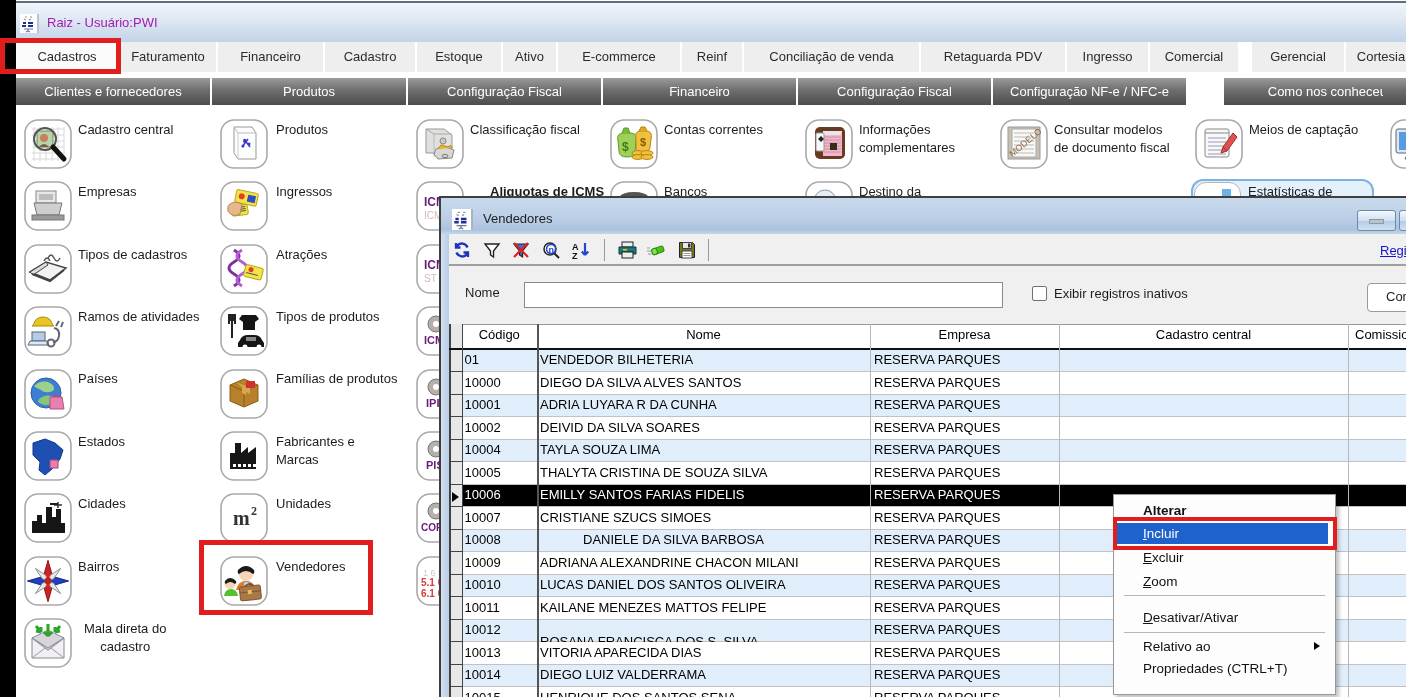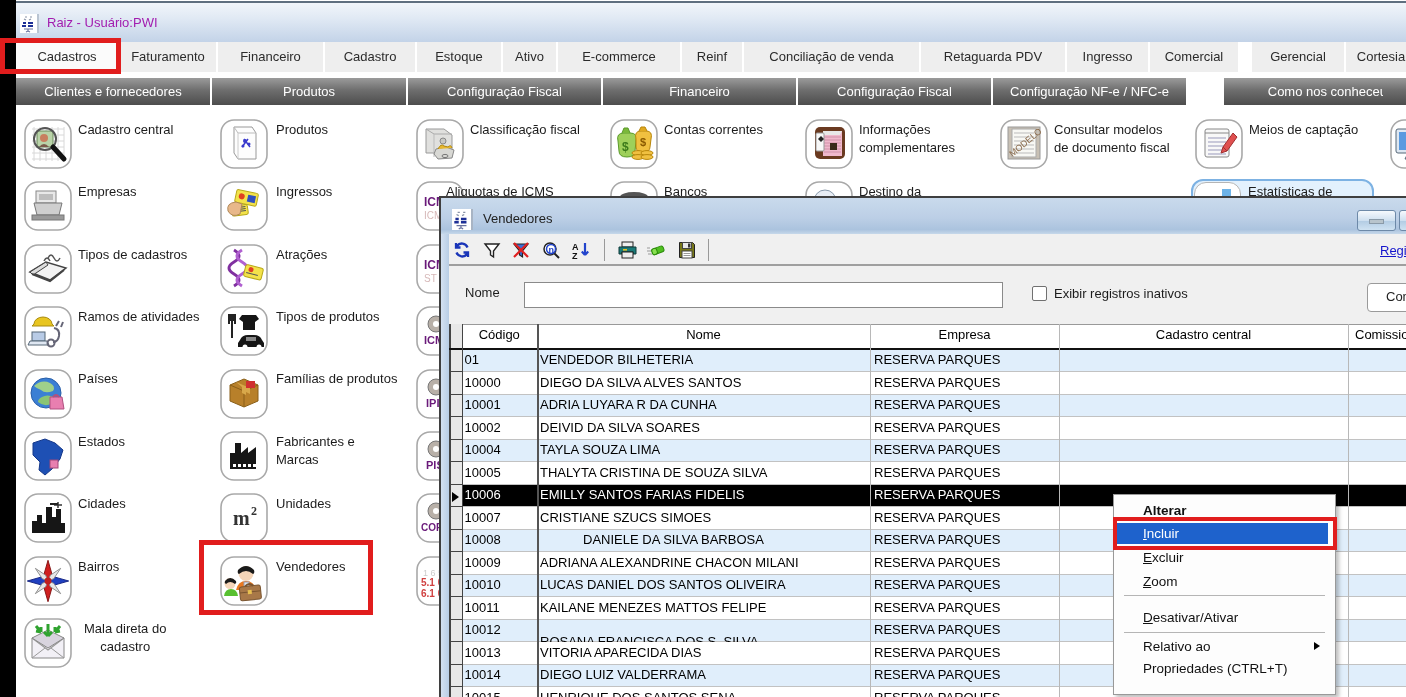--- a/index.html
+++ b/index.html
@@ -362,21 +362,21 @@
 <div class="lbl" style="left:84px;top:620px;text-align:center;">Mala direta do<br>cadastro</div>
 <div class="lbl" style="left:276px;top:121px;">Produtos</div>
 <div class="lbl" style="left:276px;top:183px;">Ingressos</div>
 <div class="lbl" style="left:276px;top:246px;">Atrações</div>
 <div class="lbl" style="left:276px;top:308px;">Tipos de produtos</div>
 <div class="lbl" style="left:276px;top:370px;">Famílias de produtos</div>
 <div class="lbl" style="left:276px;top:433px;">Fabricantes e<br>Marcas</div>
 <div class="lbl" style="left:276px;top:495px;">Unidades</div>
 <div class="lbl" style="left:276px;top:558px;">Vendedores</div>
 <div class="lbl" style="left:470px;top:121px;">Classificação fiscal</div>
-<div class="lbl" style="left:446px;top:183px;">Aliquotas de ICMS</div>
+<div class="lbl" style="left:490px;top:183px;font-weight:bold;">Aliquotas de ICMS</div>
 <div class="lbl" style="left:664px;top:121px;">Contas correntes</div>
 <div class="lbl" style="left:664px;top:183px;">Bancos</div>
 <div class="lbl" style="left:859px;top:121px;">Informações<br>complementares</div>
 <div class="lbl" style="left:859px;top:183px;">Destino da</div>
 <div class="lbl" style="left:1054px;top:121px;">Consultar modelos<br>de documento fiscal</div>
 <div class="lbl" style="left:1249px;top:121px;">Meios de captação</div>
 
 <div class="abs" style="left:1191px;top:179px;width:183px;height:40px;background:#e3f1fd;border:2px solid #7db2e3;border-radius:12px;z-index:6;"></div>
 <div class="abs" style="left:1194px;top:182px;width:47px;height:34px;background:#fff;border:1.5px solid #b5b5b5;border-radius:12px;z-index:7;"></div>
 <div class="abs" style="left:1222px;top:189px;width:9px;height:8px;background:#6db3e8;z-index:8;"></div>

